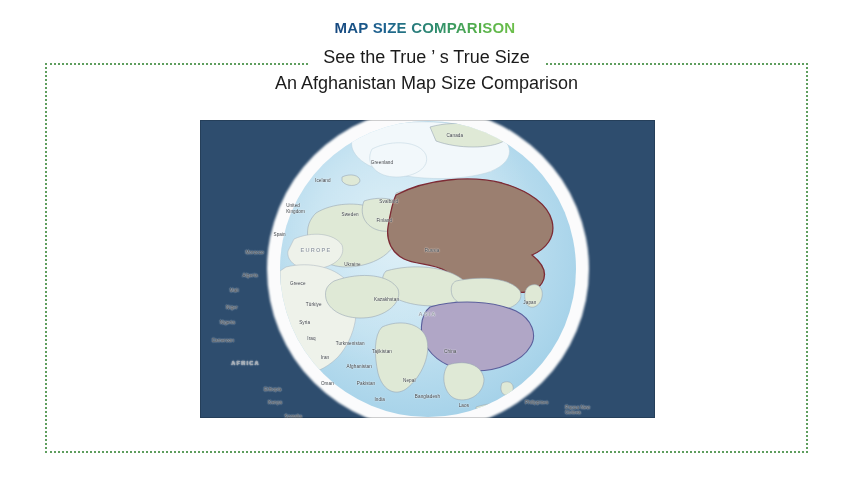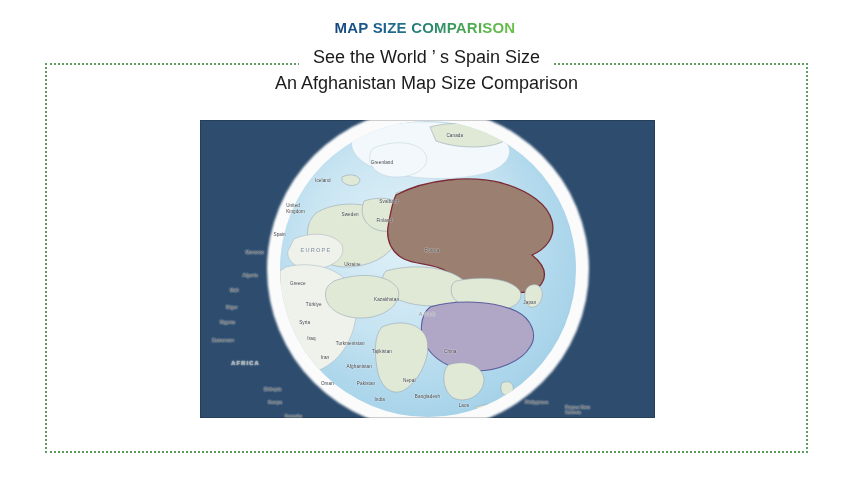--- a/index.html
+++ b/index.html
@@ -120,21 +120,21 @@
 
 <div class="page">
 
   <div class="kicker-wrap">
     <span class="kicker">MAP SIZE COMPARISON</span>
   </div>
 
   <div class="frame"></div>
 
   <div class="headline">
-    <div class="line">See the World ’ s Spain Size</div><br>
+    <div class="line">See the True ’ s True Size</div><br>
     <div class="line line2">An Afghanistan Map Size Comparison</div>
   </div>
 
   <div class="map-panel">
     <div class="globe-halo"></div>
     <div class="globe">
       <div class="ocean-shade"></div>
 
       <svg class="geo" viewBox="0 0 296 296">
 

